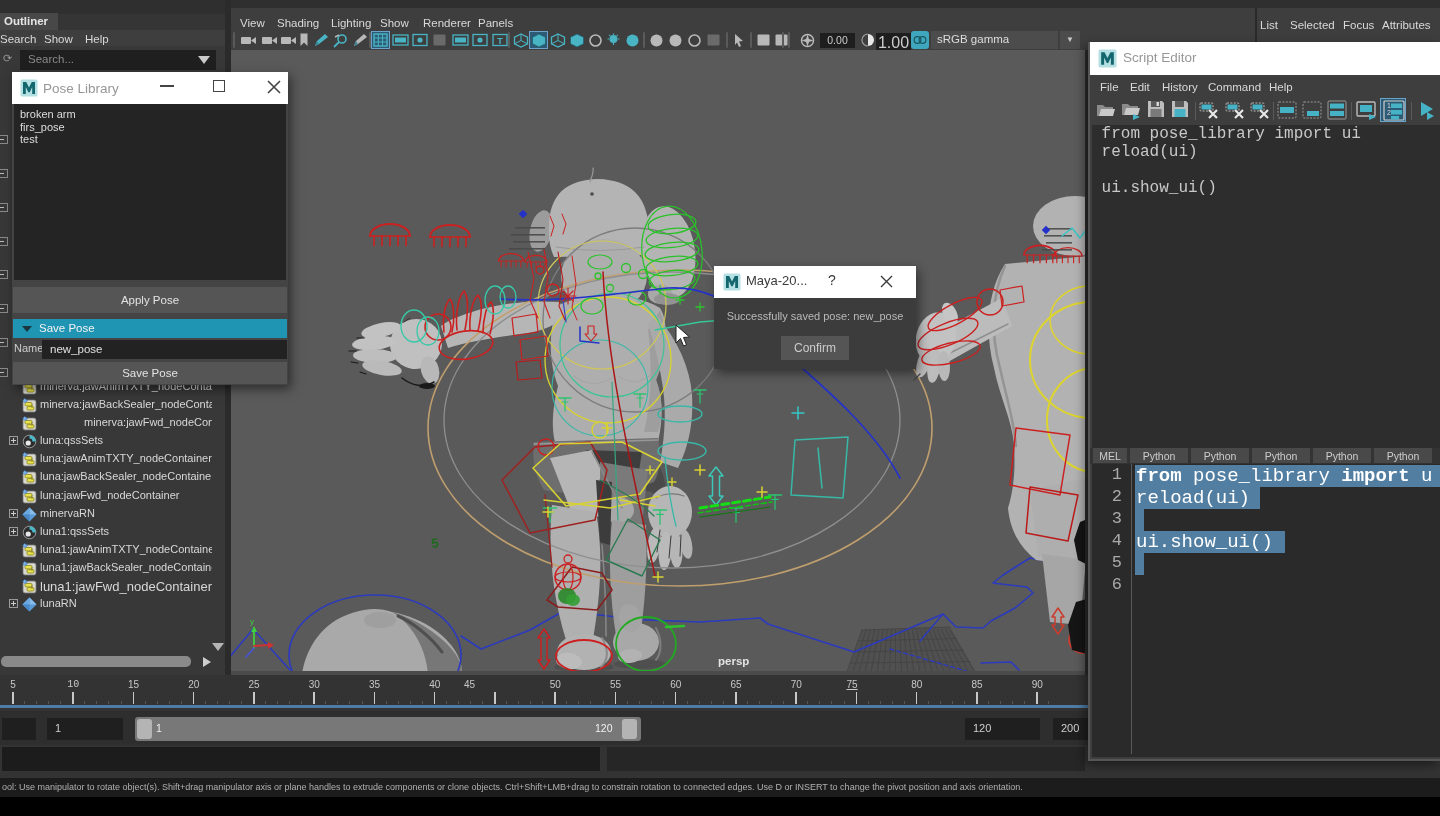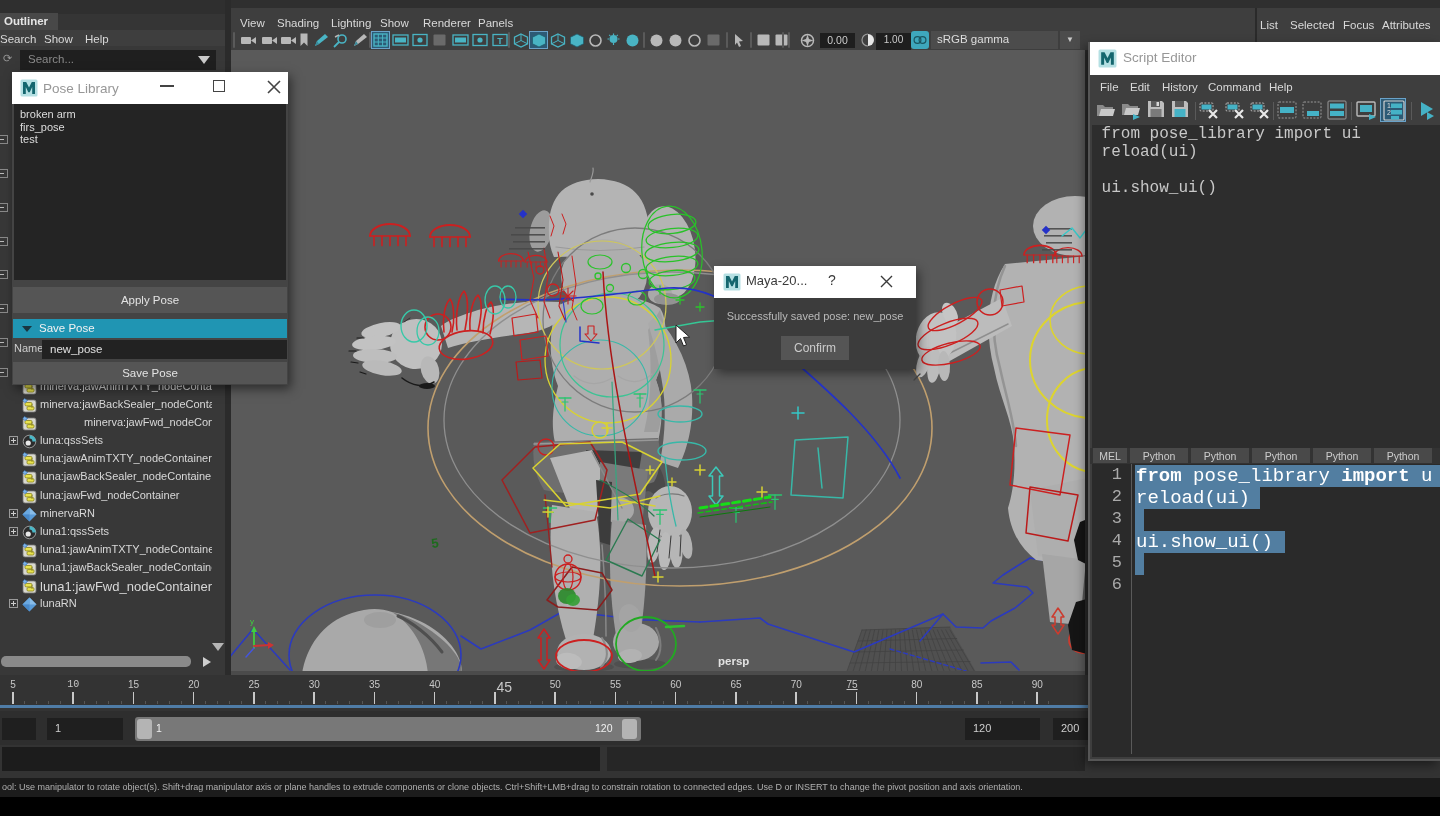--- a/index.html
+++ b/index.html
@@ -149,21 +149,21 @@
         <circle cx="7.5" cy="7.5" r="6" fill="none" stroke="#b8b8b8" stroke-width="1.5"></circle>
         <path d="M7.5 1.5 L9 6 L13.5 7.5 L9 9 L7.5 13.5 L6 9 L1.5 7.5 L6 6 Z" fill="#b8b8b8"></path>
       </svg>
       <svg class="abs" style="left:861px;top:33px" width="14" height="14" viewBox="0 0 14 14">
         <path d="M7 1 A6 6 0 0 1 7 13 Z" fill="#e8e8e8"></path>
         <path d="M7 1 A6 6 0 0 0 7 13" fill="none" stroke="#999" stroke-width="1.2"></path>
       </svg>
     </div>
 
 <div class="abs" style="left:820px;top:33px;width:35px;height:15px;background:#1e1e1e;color:#cccccc;font-size:10.5px;text-align:center;padding-top:1px;">0.00</div>
-<div class="abs" style="left:876px;top:33px;width:35px;height:28px;background:#1e1e1e;color:#cccccc;font-size:10px;text-align:center;padding-top:1px;">1.00</div>
+<div class="abs" style="left:876px;top:33px;width:35px;height:28px;background:#1e1e1e;color:#cccccc;font-size:16px;text-align:center;padding-top:1px;">1.00</div>
 <div class="abs" style="left:911px;top:31px;width:18px;height:18px;background:#3ea7bd;border-radius:3px;"><svg width="18" height="18" viewBox="0 0 18 18">
         <circle cx="6.5" cy="9" r="3.4" fill="none" stroke="#1a5560" stroke-width="1.2"></circle>
         <circle cx="11.5" cy="9" r="3.4" fill="none" stroke="#1a5560" stroke-width="1.2"></circle>
       </svg></div>
 <div class="abs" style="left:931px;top:31px;width:127px;height:18px;background:#4c4c4c;color:#dddddd;font-size:11.5px;padding:2px 0 0 6px;">sRGB gamma</div>
 <div class="abs" style="left:1060px;top:31px;width:20px;height:18px;background:#4c4c4c;color:#c9c9c9;font-size:8px;text-align:center;padding-top:4px;">▼</div>
 
 <div class="abs" style="left:0;top:46px;width:225px;height:629px;background:#383838;"></div>
 
 <div class="abs" style="left:3px;top:52px;width:14px;height:16px;color:#9a9a9a;font-size:11px;">⟳</div>
@@ -697,21 +697,21 @@
       <div class="abs" style="left:397.6px;top:701px;width:1px;height:3px;background:#565656;"></div>
       <div class="abs" style="left:409.7px;top:701px;width:1px;height:3px;background:#565656;"></div>
       <div class="abs" style="left:421.7px;top:701px;width:1px;height:3px;background:#565656;"></div>
       <div class="abs" style="left:433.8px;top:692px;width:1.5px;height:12px;background:#c8c8c8;"></div>
       <div class="abs" style="left:424.8px;top:679px;width:20px;text-align:center;color:#c8c8c8;font-size:10px;">40</div>
       <div class="abs" style="left:445.8px;top:701px;width:1px;height:3px;background:#565656;"></div>
       <div class="abs" style="left:457.9px;top:701px;width:1px;height:3px;background:#565656;"></div>
       <div class="abs" style="left:469.9px;top:701px;width:1px;height:3px;background:#565656;"></div>
       <div class="abs" style="left:482.0px;top:701px;width:1px;height:3px;background:#565656;"></div>
       <div class="abs" style="left:494.0px;top:692px;width:1.5px;height:12px;background:#c8c8c8;"></div>
-      <div class="abs" style="left:492px;top:679px;width:20px;text-align:right;color:#c8c8c8;font-size:14px;">45</div>
+      <div class="abs" style="left:464px;top:679px;width:20px;text-align:left;color:#c8c8c8;font-size:10px;">45</div>
       <div class="abs" style="left:506.1px;top:701px;width:1px;height:3px;background:#565656;"></div>
       <div class="abs" style="left:518.1px;top:701px;width:1px;height:3px;background:#565656;"></div>
       <div class="abs" style="left:530.1px;top:701px;width:1px;height:3px;background:#565656;"></div>
       <div class="abs" style="left:542.2px;top:701px;width:1px;height:3px;background:#565656;"></div>
       <div class="abs" style="left:554.2px;top:692px;width:1.5px;height:12px;background:#c8c8c8;"></div>
       <div class="abs" style="left:545.2px;top:679px;width:20px;text-align:center;color:#c8c8c8;font-size:10px;">50</div>
       <div class="abs" style="left:566.3px;top:701px;width:1px;height:3px;background:#565656;"></div>
       <div class="abs" style="left:578.4px;top:701px;width:1px;height:3px;background:#565656;"></div>
       <div class="abs" style="left:590.4px;top:701px;width:1px;height:3px;background:#565656;"></div>
       <div class="abs" style="left:602.5px;top:701px;width:1px;height:3px;background:#565656;"></div>

